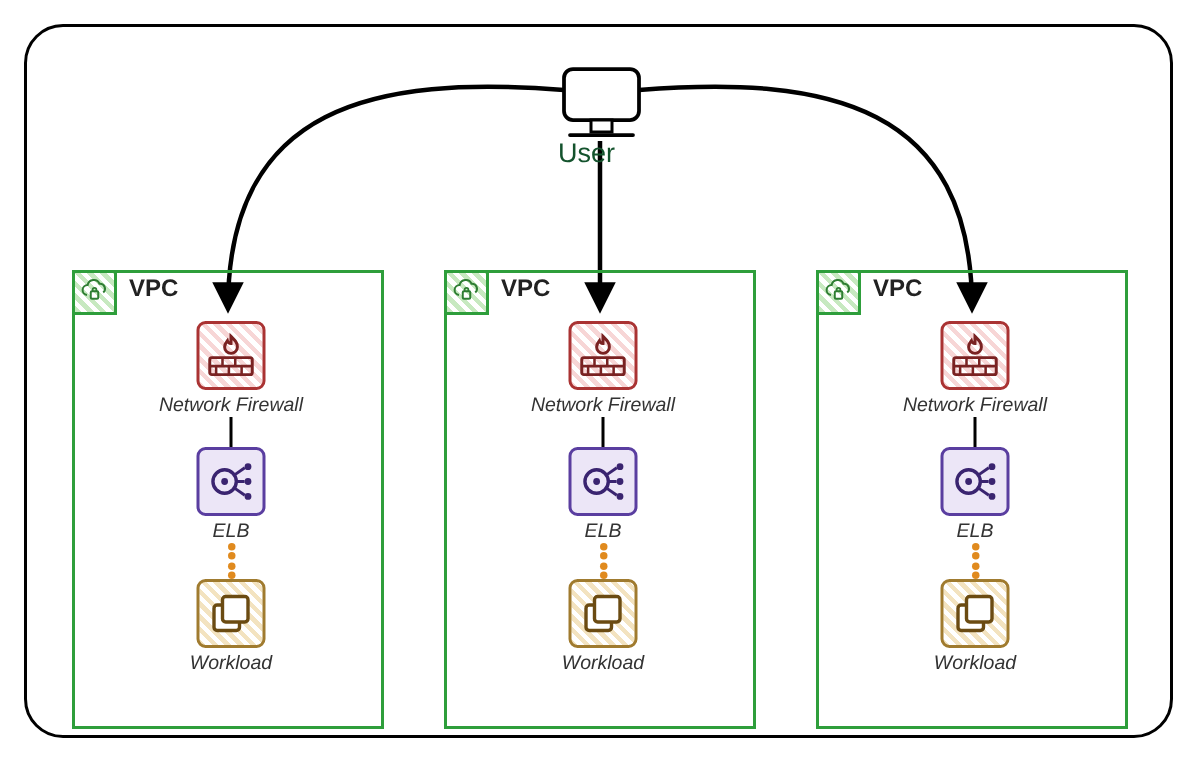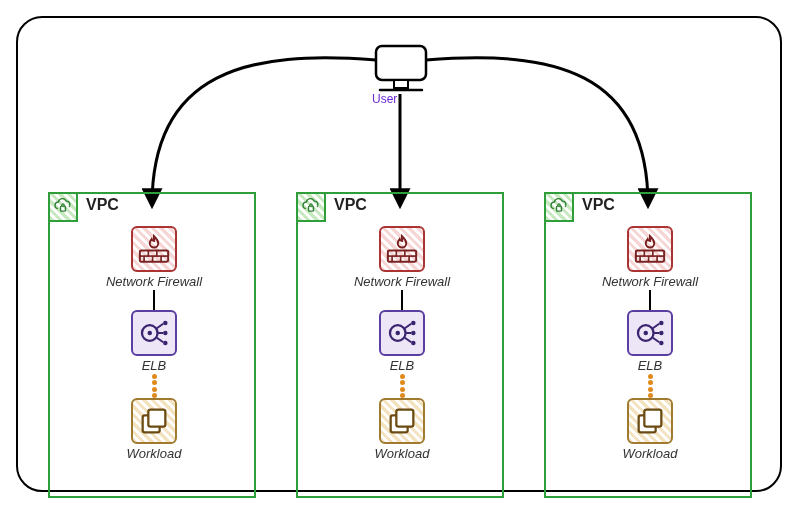--- a/index.html
+++ b/index.html
@@ -28,31 +28,31 @@
   svg.overlay {
     position: absolute;
     left: 0; top: 0;
     width: 800px; height: 509px;
     pointer-events: none;
   }
   .user-label {
     position: absolute;
     left: 372px;
     top: 92px;
-    font-size: 12px;
-    color: #6d28d9;
+    font-size: 18px;
+    color: #14532d;
   }
   
   .vpc {
     position: absolute;
     width: 208px;
     height: 306px;
     border: 2px solid #2e9e3b;
     box-sizing: border-box;
-    top: 192px;
+    top: 180px;
   }
   .vpc.v1 { left: 48px;  }
   .vpc.v2 { left: 296px; }
   .vpc.v3 { left: 544px; }
   .vpc-badge {
     position: absolute;
     left: -2px;
     top: -2px;
     width: 30px;
     height: 30px;

